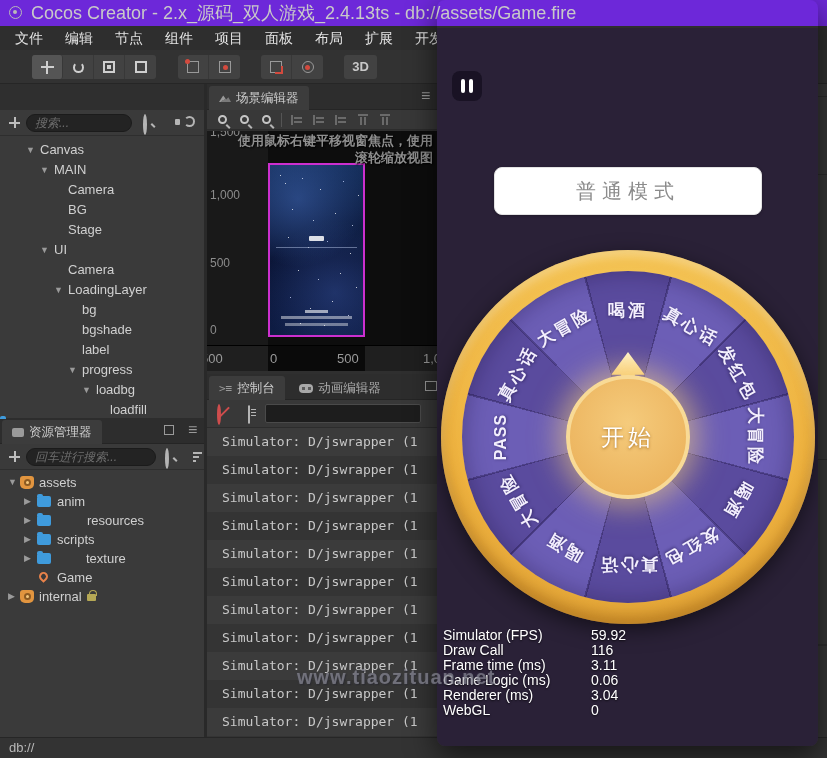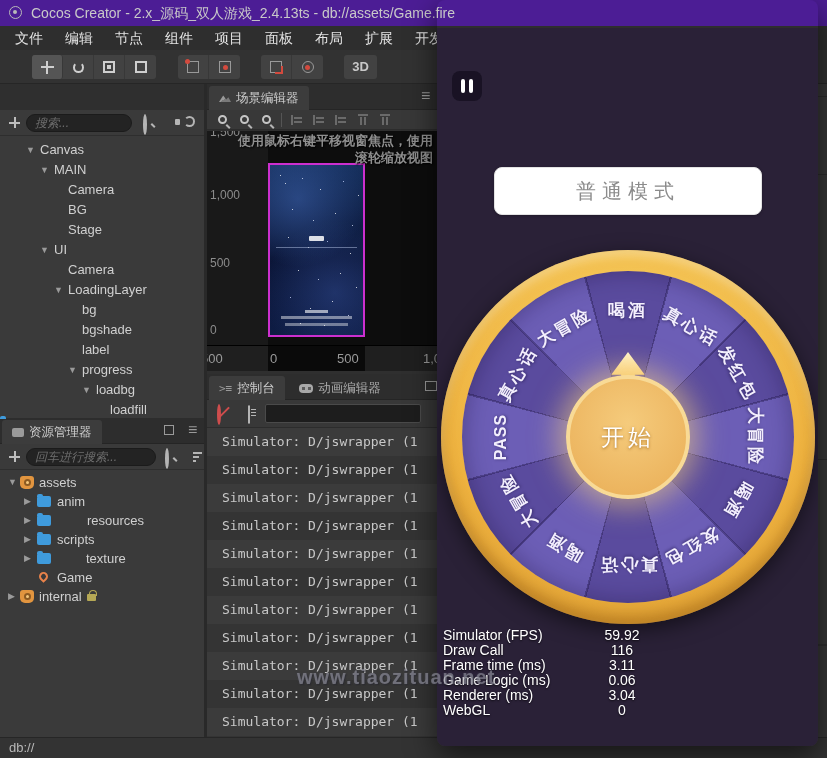--- a/index.html
+++ b/index.html
@@ -5,21 +5,21 @@
   * { margin:0; padding:0; box-sizing:border-box; }
   html,body { background:#1e1e1e; }
   #app {
     position:relative; width:827px; height:758px; overflow:hidden;
     font-family:"Liberation Sans", sans-serif; background:#2f2f2f;
     -webkit-font-smoothing:antialiased;
   }
   .abs { position:absolute; }
 
   
-  .ide-titlebar { left:0; top:0; width:827px; height:26px; background:#4c1d95; color:#c9c9c9; font-size:14px; line-height:26px; }
+  .ide-titlebar { left:0; top:0; width:827px; height:26px; background:#6d28d9; color:#c9c9c9; font-size:18px; line-height:26px; }
   .cocos-logo { left:9px; top:6px; width:13px; height:13px; border:1.5px solid #b9b9b9; border-radius:50%; }
   .cocos-logo::after { content:""; position:absolute; left:3px; top:3px; width:4px; height:4px; background:#b9b9b9; border-radius:50%; }
   .ide-title-text { left:31px; top:0; white-space:nowrap; }
 
   .ide-menubar { left:0; top:26px; width:827px; height:24px; background:#2e2e2e; display:flex; align-items:center; padding-left:4px; }
   .menu-item { color:#e2e2e2; font-size:14px; padding:0 11px; height:24px; line-height:24px; cursor:default; }
 
   .ide-toolbar { left:0; top:50px; width:827px; height:34px; background:#323232; border-bottom:1px solid #262626; }
   .tb-group { position:absolute; top:5px; height:24px; background:#424242; border-radius:3px; display:flex; }
   .tb-btn { width:31px; height:24px; display:flex; align-items:center; justify-content:center; border-right:1px solid #383838; }
@@ -165,21 +165,21 @@
     filter:drop-shadow(0 0 7px rgba(255,228,150,.95)); z-index:3; }
   .wheel-hub { position:absolute; left:129px; top:347px; width:124px; height:124px; border-radius:50%;
     background:radial-gradient(circle at 50% 38%, #f5cb7c, #e9ad55);
     border:4px solid #f8da96; box-shadow:0 0 28px 8px rgba(250,212,125,.55);
     display:flex; align-items:center; justify-content:center; z-index:4;
     color:#fff; font-size:23px; letter-spacing:4px; text-shadow:0 1px 3px rgba(150,95,25,.8); }
 
   .sim-stats { position:absolute; left:6px; top:600px; width:210px; }
   .stat-row { display:flex; height:15px; line-height:15px; color:#fff; font-size:14px; text-shadow:0 1px 2px rgba(0,0,0,.7); }
   .stat-row .lbl { flex:1; }
-  .stat-row .val { width:62px; text-align:center; }
+  .stat-row .val { width:62px; text-align:left; }
 
   .watermark { left:297px; top:666px; z-index:30; font-size:20px; font-weight:bold; letter-spacing:1px;
     color:rgba(198,198,210,.4); text-shadow:0 0 2px rgba(70,70,85,.55), 1px 1px 1px rgba(30,30,40,.45); }
 </style>
 </head>
 <body>
 
 <div id="app">
 
   <div class="abs ide-titlebar">

